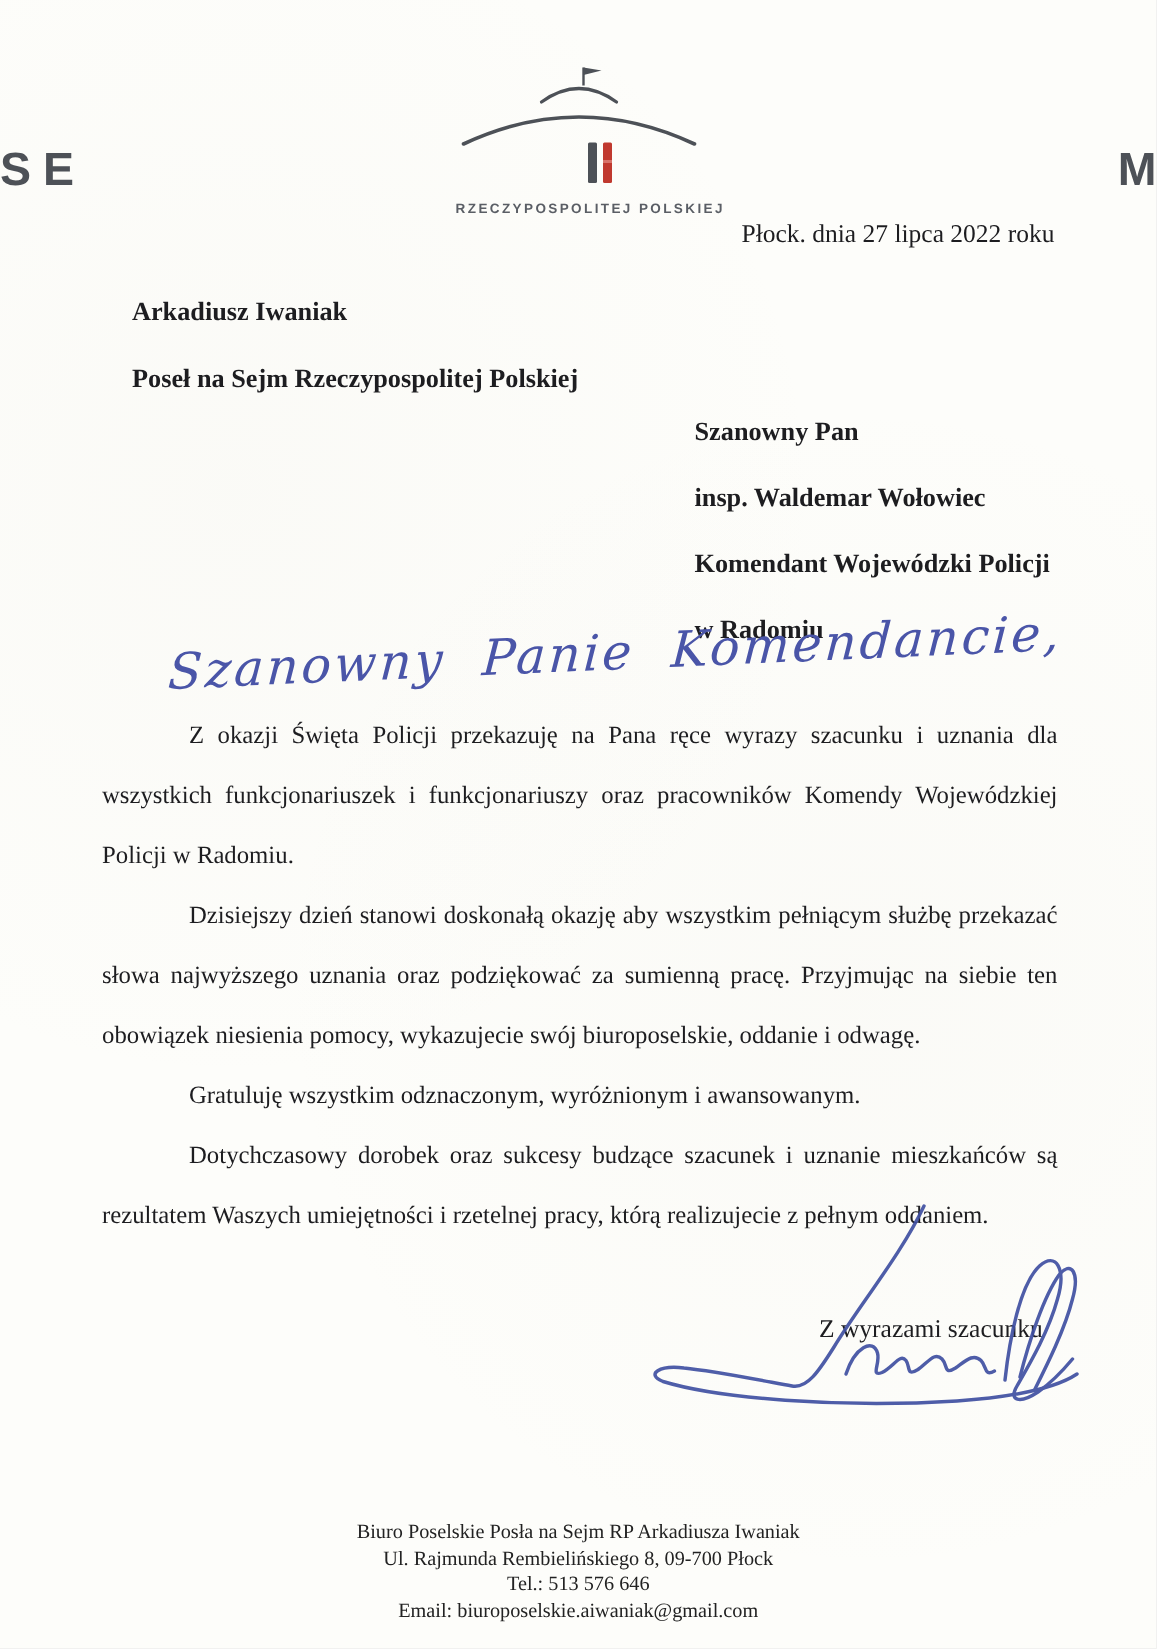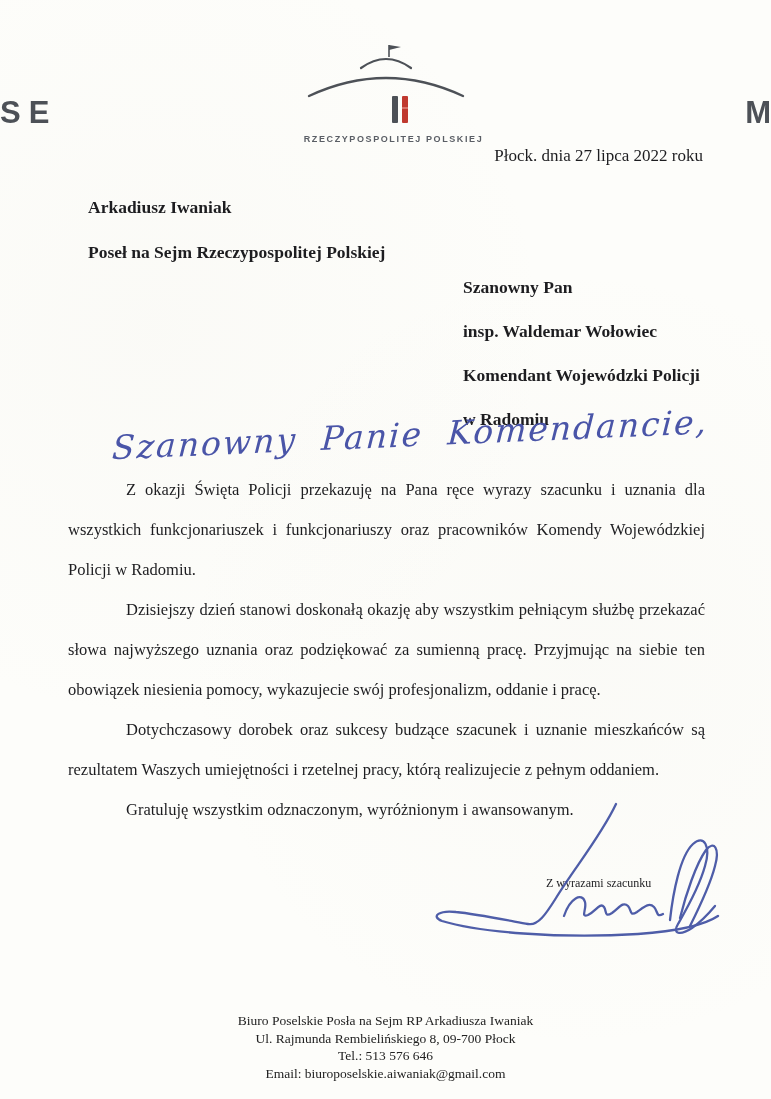--- a/index.html
+++ b/index.html
@@ -48,21 +48,21 @@
     transform:rotate(-2.5deg) skewX(-6deg);
     white-space:nowrap;
   }
 
   
   .letter-body{position:absolute;top:470px;left:68px;width:637px;
     font-size:16.5px;line-height:40px;text-align:justify;}
   .letter-body p{margin:0;text-indent:58px;}
 
   
-  .closing{position:absolute;top:876px;left:546px;font-size:12px;}
+  .closing{position:absolute;top:876px;left:546px;font-size:17px;}
   .signature-svg{position:absolute;left:418px;top:798px;}
 
   
   .footer{position:absolute;top:1012px;left:0;right:0;text-align:center;
     font-size:13.5px;line-height:17.5px;color:#222;}
 </style>
 </head>
 <body>
 
 <div class="page">
@@ -96,23 +96,23 @@
     <div>Szanowny Pan</div>
     <div>insp. Waldemar Wołowiec</div>
     <div>Komendant Wojewódzki Policji</div>
     <div>w Radomiu</div>
   </div>
 
   <div class="greeting">Szanowny Panie Komendancie,</div>
 
   <div class="letter-body">
     <p>Z okazji Święta Policji przekazuję na Pana ręce wyrazy szacunku i uznania dla wszystkich funkcjonariuszek i funkcjonariuszy oraz pracowników Komendy Wojewódzkiej Policji w Radomiu.</p>
-    <p>Dzisiejszy dzień stanowi doskonałą okazję aby wszystkim pełniącym służbę przekazać słowa najwyższego uznania oraz podziękować za sumienną pracę. Przyjmując na siebie ten obowiązek niesienia pomocy, wykazujecie swój profesjonalizm, oddanie i pracę.</p>
+    <p>Dzisiejszy dzień stanowi doskonałą okazję aby wszystkim pełniącym służbę przekazać słowa najwyższego uznania oraz podziękować za sumienną pracę. Przyjmując na siebie ten obowiązek niesienia pomocy, wykazujecie swój biuroposelskie, oddanie i odwagę.</p>
+    <p>Gratuluję wszystkim odznaczonym, wyróżnionym i awansowanym.</p>
     <p>Dotychczasowy dorobek oraz sukcesy budzące szacunek i uznanie mieszkańców są rezultatem Waszych umiejętności i rzetelnej pracy, którą realizujecie z pełnym oddaniem.</p>
-    <p>Gratuluję wszystkim odznaczonym, wyróżnionym i awansowanym.</p>
   </div>
 
   <div class="closing">Z wyrazami szacunku</div>
 
   <svg class="signature-svg" width="320" height="160" viewBox="0 0 320 160">
     <g fill="none" stroke="#4050a2" stroke-width="2.3" stroke-linecap="round" opacity="0.92">
 
       <path d="M198 6 C183 38, 155 72, 138 100 C128 116, 120 128, 110 126
                C88 122, 58 116, 38 114 C22 112, 12 118, 24 123
                C60 134, 140 141, 220 136 C262 133, 288 126, 300 118"></path>

